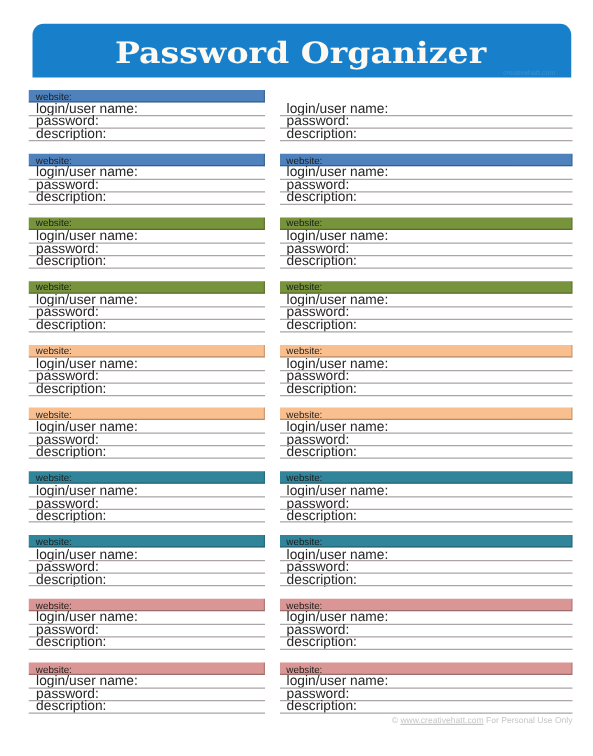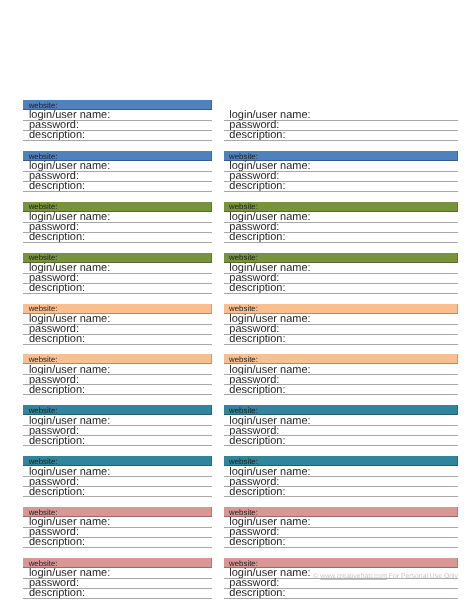--- a/index.html
+++ b/index.html
@@ -9,21 +9,21 @@
   .page{position:relative;width:474px;height:605px;background:#ffffff;}
 
   .title-bar{position:absolute;left:25.5px;top:19px;width:431.5px;height:43px;background:#1880cb;border-radius:9px 9px 0 0;overflow:hidden;}
   .title-text{position:absolute;left:-1.5px;right:0;top:11.7px;text-align:center;
     font-family:"DejaVu Serif",serif;font-weight:bold;font-size:23.5px;line-height:23.5px;
     color:#fcf8f2;letter-spacing:0px;white-space:nowrap;}
   .title-text span{display:inline-block;transform:scaleX(1.13);}
   .watermark{position:absolute;left:377px;top:37.3px;font-family:"Liberation Sans",sans-serif;font-size:5.6px;
     letter-spacing:0.05px;color:rgba(255,255,255,0.13);white-space:nowrap;}
 
-  .block{position:absolute;margin-top:28px;}
+  .block{position:absolute;}
   .bar{position:absolute;left:0;top:0;width:100%;height:10px;box-sizing:border-box;
     border-bottom:1px solid rgba(0,0,0,0.28);border-right:1px solid rgba(0,0,0,0.18);}
   .bar span{position:absolute;left:5.3px;top:1.7px;font-size:7.85px;line-height:7.6px;color:#1d1d1d;white-space:nowrap;}
   .row{position:absolute;left:0;width:100%;height:1px;background:#aca5a5;}
   .lbl{position:absolute;left:5.5px;font-size:11px;line-height:7.6px;color:#262626;white-space:nowrap;}
 
   .c-blue   .bar{background:#4f81bd;}
   .c-green  .bar{background:#77933c;}
   .c-orange .bar{background:#fabf8f;}
   .c-teal   .bar{background:#31859b;}
@@ -31,20 +31,24 @@
 
   .footer{position:absolute;right:16px;top:573.1px;font-family:"Liberation Sans",sans-serif;font-size:6.85px;
     line-height:8px;color:#c6c6c6;white-space:nowrap;}
   .footer .u{text-decoration:underline;}
 </style>
 </head>
 <body>
 
 <div class="page">
 
+  <div class="title-bar">
+    <div class="title-text"><span>Password Organizer</span></div>
+    <div class="watermark">creativehatt.com</div>
+  </div>
 
   <div id="grid">
       <div class="block c-blue" style="left: 23.4px; top: 72px; width: 189px; height: 41px;">
         <div class="bar">
           <span>website:</span>
         </div>
         <div class="lbl" style="top: 12.3px;">login/user name:</div>
         <div class="row" style="top: 20px;"></div>
         <div class="lbl" style="top: 22.3px;">password:</div>
         <div class="row" style="top: 30px;"></div>

